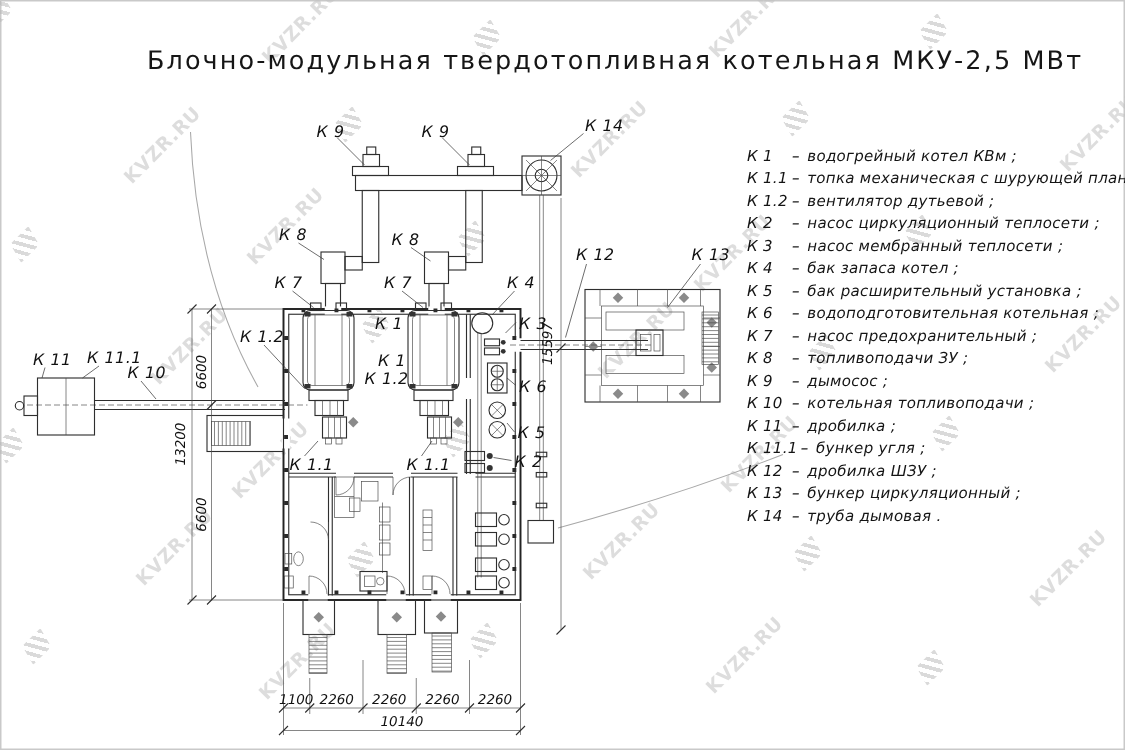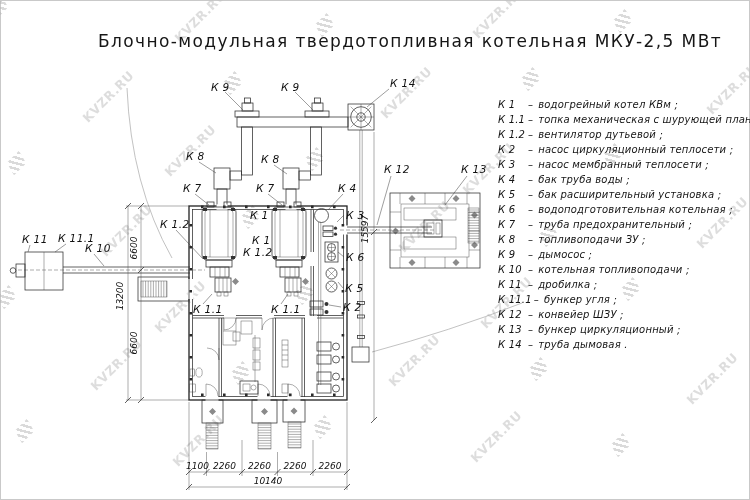--- a/index.html
+++ b/index.html
@@ -77,30 +77,30 @@
     </div>
 
   <div id="title">Блочно-модульная твердотопливная котельная МКУ-2,5 МВт</div>
 
   <div id="legend">
     <div class="lrow"><span class="lkey">К 1</span><span class="ldash">–</span><span>водогрейный котел КВм ;</span></div>
     <div class="lrow"><span class="lkey">К 1.1</span><span class="ldash">–</span><span>топка механическая с шурующей планкой ;</span></div>
     <div class="lrow"><span class="lkey">К 1.2</span><span class="ldash">–</span><span>вентилятор дутьевой ;</span></div>
     <div class="lrow"><span class="lkey">К 2</span><span class="ldash">–</span><span>насос циркуляционный теплосети ;</span></div>
     <div class="lrow"><span class="lkey">К 3</span><span class="ldash">–</span><span>насос мембранный теплосети ;</span></div>
-    <div class="lrow"><span class="lkey">К 4</span><span class="ldash">–</span><span>бак труба воды ;</span></div>
+    <div class="lrow"><span class="lkey">К 4</span><span class="ldash">–</span><span>бак запаса котел ;</span></div>
     <div class="lrow"><span class="lkey">К 5</span><span class="ldash">–</span><span>бак расширительный установка ;</span></div>
     <div class="lrow"><span class="lkey">К 6</span><span class="ldash">–</span><span>водоподготовительная котельная ;</span></div>
-    <div class="lrow"><span class="lkey">К 7</span><span class="ldash">–</span><span>труба предохранительный ;</span></div>
+    <div class="lrow"><span class="lkey">К 7</span><span class="ldash">–</span><span>насос предохранительный ;</span></div>
     <div class="lrow"><span class="lkey">К 8</span><span class="ldash">–</span><span>топливоподачи ЗУ ;</span></div>
     <div class="lrow"><span class="lkey">К 9</span><span class="ldash">–</span><span>дымосос ;</span></div>
     <div class="lrow"><span class="lkey">К 10</span><span class="ldash">–</span><span>котельная топливоподачи ;</span></div>
     <div class="lrow"><span class="lkey">К 11</span><span class="ldash">–</span><span>дробилка ;</span></div>
     <div class="lrow"><span class="lkey">К 11.1</span><span class="ldash">–</span><span>бункер угля ;</span></div>
-    <div class="lrow"><span class="lkey">К 12</span><span class="ldash">–</span><span>конвейер ШЗУ ;</span></div>
+    <div class="lrow"><span class="lkey">К 12</span><span class="ldash">–</span><span>дробилка ШЗУ ;</span></div>
     <div class="lrow"><span class="lkey">К 13</span><span class="ldash">–</span><span>бункер циркуляционный ;</span></div>
     <div class="lrow"><span class="lkey">К 14</span><span class="ldash">–</span><span>труба дымовая .</span></div>
   </div>
 
   <svg id="plan" viewBox="0 0 750 500">
 
     <path class="lg" d="M127 88 Q131 185 172 258"></path>
     <path class="lg" d="M522 303 Q450 331 372 352"></path>
 
     <g>

